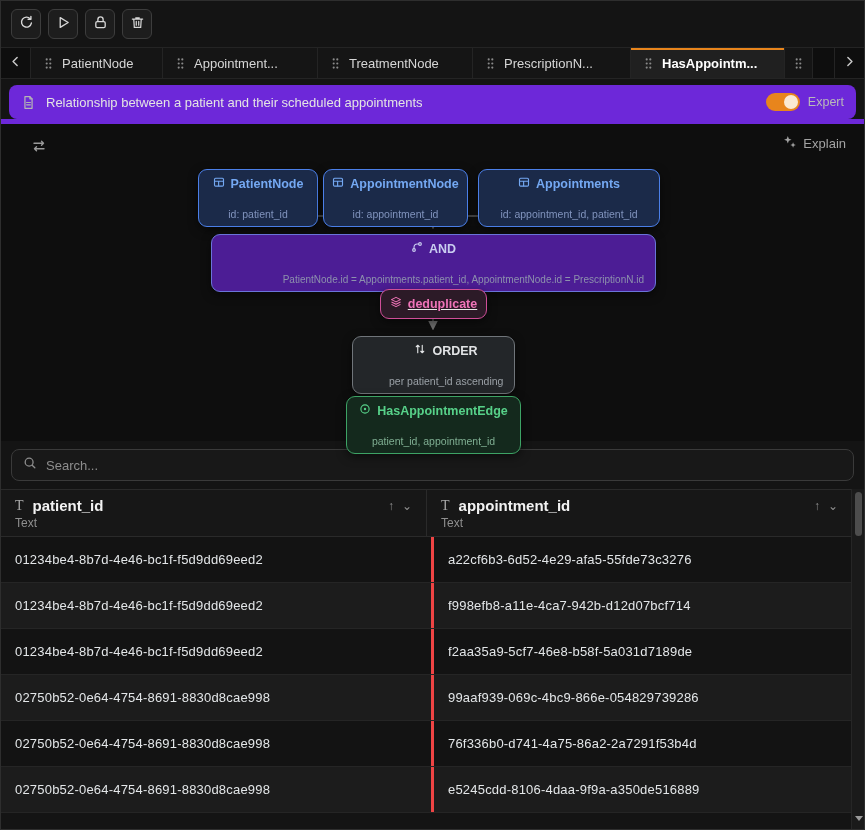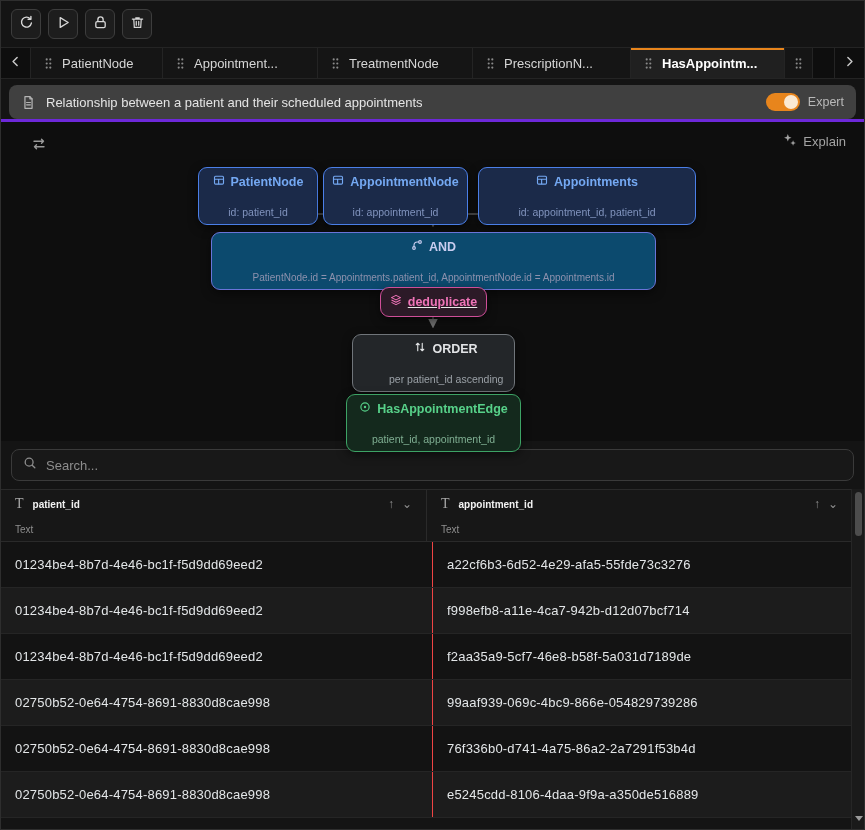--- a/index.html
+++ b/index.html
@@ -20,67 +20,67 @@
   .tab { display:flex; align-items:center; gap:9px; padding:0 13px; border-right:1px solid #242424; background:#151515;
     color:#d6d6d6; font-size:13px; position:relative; cursor:pointer; flex:none; overflow:hidden; white-space:nowrap; }
   .tab .grip { color:#8a8a8a; display:flex; flex:none; }
   .tab .tab-label { overflow:hidden; text-overflow:ellipsis; }
   .tab.active { background:#202020; color:#ffffff; font-weight:bold; }
   .tab.active::before { content:""; position:absolute; top:0; left:0; right:0; height:2px; background:#e8851c; }
   .tab.stub { width:28px; padding:0 9px; }
   .tab-spacer { flex:1; background:#0e0e0e; }
   
   .descwrap { padding:6px 8px 0 8px; height:40px; }
-  .descbar { background:#404040; border-radius:8px; height:34px; display:flex; align-items:center; gap:10px; padding:0 12px; }
+  .descbar { background:#6d28d9; border-radius:8px; height:34px; display:flex; align-items:center; gap:10px; padding:0 12px; }
   .descbar .doc { color:#b5b5b5; display:flex; flex:none; }
   .desc-text { font-size:13px; color:#e4e4e4; }
   .desc-right { margin-left:auto; display:flex; align-items:center; gap:8px; }
   .toggle { width:34px; height:18px; border-radius:10px; background:#e8851c; position:relative; cursor:pointer; flex:none; }
   .toggle .knob { position:absolute; top:2px; right:2px; width:14px; height:14px; border-radius:50%; background:#fbe9d2; }
   .toggle-label { font-size:12.5px; color:#b9b9b9; }
   
-  .canvas { position:relative; height:322px; background:#0e0e0e; border-top:3px solid #6d28d9; }
+  .canvas { position:relative; height:322px; background:#0e0e0e; border-top:5px solid #6d28d9; }
   .swap { position:absolute; left:30px; top:14px; color:#9a9a9a; cursor:pointer; }
   .explain { position:absolute; right:18px; top:10px; display:flex; align-items:center; gap:6px; color:#a3a3a3; font-size:13px; cursor:pointer; }
   .wires { position:absolute; left:0; top:0; pointer-events:none; }
   .node { position:absolute; border-radius:9px; border:1px solid; padding:6px 11px 5px; text-align:center;
     box-shadow:0 3px 10px rgba(0,0,0,.5); cursor:pointer; }
   .ntitle { display:flex; align-items:center; justify-content:center; gap:6px; font-weight:bold; font-size:12.5px; line-height:17px; white-space:nowrap; }
   .nsub { font-size:10.5px; line-height:13px; margin-top:15px; white-space:nowrap; overflow:hidden; }
   .node.blue  { background:#1b2a49; border-color:#4b7fe8; }
   .node.blue .ntitle { color:#74a8f2; } .node.blue .nsub { color:#8093bd; }
-  .node.indigo{ background:#0c4a6e; border-color:#6a74d8; }
+  .node.indigo{ background:#4c1d95; border-color:#6a74d8;text-align:right; }
   .node.indigo .ntitle { color:#c9cdf0; } .node.indigo .nsub { color:#8d91ad; font-size:10px; }
   .node.pink  { background:#2c1a27; border-color:#cf4e98;text-decoration:underline; }
   .node.pink .ntitle { color:#ef74b8; }
   .node.gray  { background:#232629; border-color:#70757a; }
   .node.gray .ntitle { color:#e2e4e6; } .node.gray .nsub { color:#9aa0a6; }
   .node.green { background:#14291d; border-color:#3da365; }
   .node.green .ntitle { color:#57d189; } .node.green .nsub { color:#7fae92; }
   
   .searchwrap { padding:8px 10px; height:48px; background:#141414; }
   .searchbox { display:flex; align-items:center; gap:9px; height:32px; border:1px solid #3a3a3a; border-radius:8px;
     background:#181818; padding:0 11px; color:#8d8d8d; }
   .searchbox input { flex:1; background:transparent; border:none; outline:none; color:#dddddd; font-size:13px; font-family:inherit; }
   .searchbox input::placeholder { color:#8d8d8d; }
   
   .table-section { position:relative; }
   .thead { display:flex; background:#171717; border-top:1px solid #2a2a2a; border-bottom:1px solid #2a2a2a; }
   .th { flex:1 1 0; padding:7px 14px 6px; border-right:1px solid #2a2a2a; min-width:0; }
   .th:last-child { border-right:none; padding-right:26px; }
   .th-top { display:flex; align-items:center; gap:9px; }
   .type-glyph { color:#a8a8a8; font-family:"Liberation Serif", serif; font-size:14px; line-height:14px; }
-  .col-name { font-weight:bold; font-size:10px; color:#f2f2f2; }
+  .col-name { font-weight:bold; font-size:15px; color:#f2f2f2; }
   .sorts { margin-left:auto; display:flex; gap:8px; color:#8f8f8f; font-size:12px; }
   .sorts span { cursor:pointer; line-height:14px; }
-  .th-sub { color:#8f8f8f; font-size:10px; margin-top:13px; }
+  .th-sub { color:#8f8f8f; font-size:12px; margin-top:2px; }
   .row { display:flex; border-bottom:1px solid #252525; }
   .row:nth-child(odd)  { background:#131313; }
   .row:nth-child(even) { background:#1c1c1c; }
-  .cell { flex:1 1 0; padding:15px 14px; font-size:13px; color:#e3e6e8; border-right:1px solid #ef4444;
+  .cell { flex:1 1 0; padding:15px 14px; font-size:13px; color:#e3e6e8; border-right:3px solid #ef4444;
     letter-spacing:.2px; min-width:0; white-space:nowrap; overflow:hidden; }
   .cell:last-child { border-right:none; }
   
   .scrollbar { position:absolute; top:0; right:0; bottom:-300px; width:13px; background:#1a1a1a; border-left:1px solid #262626; z-index:4; }
   .scroll-thumb { position:absolute; top:3px; left:3px; width:7px; height:44px; border-radius:4px; background:#4d4d4d; cursor:grab; }
   .scroll-down { position:absolute; left:0; width:13px; height:14px; top:322px; display:flex; align-items:center; justify-content:center; cursor:pointer; }
   .tri-down { width:0; height:0; border-left:4px solid transparent; border-right:4px solid transparent; border-top:5px solid #9a9a9a; }
 </style>
 </head>
 <body>
@@ -276,41 +276,41 @@
     <div class="ntitle">
         <span><svg width="12" height="12" viewBox="0 0 16 16" fill="none" stroke="currentColor" stroke-width="1.5">
             <rect x="2" y="3" width="12" height="10.5" rx="1.5"></rect>
             <path d="M2 7h12M7.5 7v6.5"></path>
           </svg></span>
         <span>AppointmentNode</span>
       </div>
     <div class="nsub">id: appointment_id</div>
   </div>
 
-  <div class="node blue" style="left:477px;top:45px;width:218px;">
+  <div class="node blue" style="left:477px;top:45px;width:182px;">
     <div class="ntitle">
         <span><svg width="12" height="12" viewBox="0 0 16 16" fill="none" stroke="currentColor" stroke-width="1.5">
             <rect x="2" y="3" width="12" height="10.5" rx="1.5"></rect>
             <path d="M2 7h12M7.5 7v6.5"></path>
           </svg></span>
         <span>Appointments</span>
       </div>
     <div class="nsub">id: appointment_id, patient_id</div>
   </div>
 
   <div class="node indigo" style="left:210px;top:110px;width:445px;">
     <div class="ntitle">
         <span><svg width="12" height="12" viewBox="0 0 16 16" fill="none" stroke="currentColor" stroke-width="1.5" stroke-linecap="round">
             <circle cx="4" cy="12" r="1.8"></circle>
             <circle cx="12" cy="4" r="1.8"></circle>
             <path d="M4 10.2V8.5A4.5 4.5 0 0 1 8.5 4h1.7"></path>
           </svg></span>
         <span>AND</span>
       </div>
-    <div class="nsub">PatientNode.id = Appointments.patient_id, AppointmentNode.id = Appointments.id</div>
+    <div class="nsub">PatientNode.id = Appointments.patient_id, AppointmentNode.id = PrescriptionN.id</div>
   </div>
 
   <div class="node pink" style="left:379px;top:165px;width:107px;">
     <div class="ntitle">
         <span><svg width="12" height="12" viewBox="0 0 16 16" fill="none" stroke="currentColor" stroke-width="1.4" stroke-linejoin="round">
             <path d="M8 1.8 14 4.8 8 7.8 2 4.8z"></path>
             <path d="m2 8 6 3 6-3"></path>
             <path d="m2 11.2 6 3 6-3"></path>
           </svg></span>
         <span>deduplicate</span>

